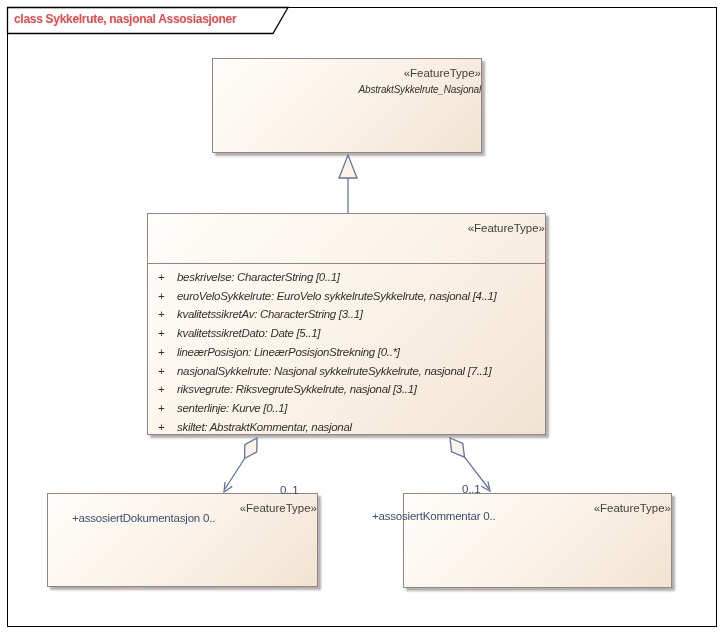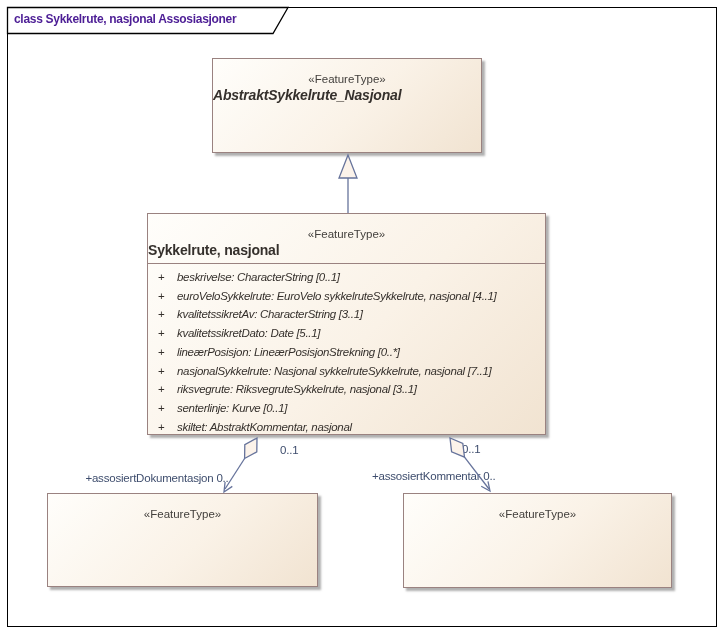--- a/index.html
+++ b/index.html
@@ -7,74 +7,73 @@
     width:726px;height:635px;position:relative;background:#ffffff;
     font-family:"Liberation Sans",sans-serif;overflow:hidden;
   }
   
   .frame{
     position:absolute;left:7px;top:7px;width:710px;height:620px;
     border:1px solid #000;box-sizing:border-box;background:#fff;
   }
   .tab-text{
     position:absolute;left:14px;top:12px;
-    font-size:12px;font-weight:bold;color:#4c1d95;
+    font-size:12px;font-weight:bold;color:#ef4444;
     letter-spacing:-0.3px;white-space:nowrap;z-index:5;
   }
   
   .uml-box{
     position:absolute;box-sizing:border-box;
     background:linear-gradient(135deg,#fffefb 0%,#faf2e7 55%,#f1e3d1 100%);
     border:1px solid #9a8280;
     box-shadow:3px 3px 2px rgba(150,150,150,0.75);
     z-index:2;
   }
   .box-parent{left:212px;top:58px;width:270px;height:95px;}
   .box-main{left:147px;top:213px;width:399px;height:222px;}
   .box-dok{left:47px;top:493px;width:271px;height:94px;}
   .box-kom{left:403px;top:493px;width:269px;height:95px;}
   .stereotype{
-    text-align:center;font-size:11.5px;color:#43403d;
-    padding-top:13px;line-height:15px;white-space:nowrap;
+    text-align:right;font-size:11.5px;color:#43403d;
+    padding-top:7px;line-height:15px;white-space:nowrap;
   }
   .class-name{
-    text-align:left;font-size:14px;font-weight:bold;color:#35302c;
+    text-align:right;font-size:10px;font-weight:normal;color:#35302c;
     line-height:17px;white-space:nowrap;letter-spacing:-0.2px;
   }
   .abstract .class-name{font-style:italic;}
   .main-header{height:50px;border-bottom:1px solid #9a8280;box-sizing:border-box;}
   .attr-list{padding-top:4px;}
   .attr-row{
     display:flex;line-height:18.7px;font-size:11.5px;color:#35302c;
     letter-spacing:-0.3px;white-space:nowrap;
   }
   .attr-row .vis{width:19px;padding-left:10px;flex:none;}
   .attr-row .atext{flex:1;overflow:hidden;font-style:italic;}
   
   .conn-label{
     position:absolute;font-size:11.5px;color:#3e4d6d;
-    letter-spacing:-0.2px;white-space:nowrap;z-index:3;
+    letter-spacing:-0.2px;white-space:nowrap;z-index:3;margin-top:40px;
   }
   svg.overlay{position:absolute;left:0;top:0;z-index:4;pointer-events:none;}
 </style>
 </head>
 <body>
 
 <div class="frame"></div>
 <div class="tab-text">class Sykkelrute, nasjonal Assosiasjoner</div>
 
 <div class="uml-box box-parent abstract">
   <div class="stereotype">«FeatureType»</div>
   <div class="class-name">AbstraktSykkelrute_Nasjonal</div>
 </div>
 
 <div class="uml-box box-main">
   <div class="main-header">
     <div class="stereotype">«FeatureType»</div>
-    <div class="class-name">Sykkelrute, nasjonal</div>
   </div>
   <div class="attr-list">
     <div class="attr-row">
       <span class="vis">+</span>
       <span class="atext">beskrivelse: CharacterString [0..1]</span>
     </div>
     <div class="attr-row">
       <span class="vis">+</span>
       <span class="atext">euroVeloSykkelrute: EuroVelo sykkelruteSykkelrute, nasjonal [4..1]</span>
     </div>
@@ -111,21 +110,21 @@
 
 <div class="uml-box box-dok abstract">
   <div class="stereotype">«FeatureType»</div>
 </div>
 
 <div class="uml-box box-kom abstract">
   <div class="stereotype">«FeatureType»</div>
 </div>
 
 <div class="conn-label" style="left:280px;top:444px;">0..1</div>
-<div class="conn-label" style="left:72px;top:472px;width:170px;text-align:center;">+assosiertDokumentasjon 0..</div>
+<div class="conn-label" style="left:72px;top:472px;width:170px;text-align:left;">+assosiertDokumentasjon 0..</div>
 <div class="conn-label" style="left:462px;top:443px;">0..1</div>
 <div class="conn-label" style="left:372px;top:470px;">+assosiertKommentar 0..</div>
 
 <svg class="overlay" width="726" height="635" viewBox="0 0 726 635">
 
   <polygon points="7.5,7.5 288,7.5 273,33.5 7.5,33.5" fill="#ffffff" stroke="#000000" stroke-width="1.3"></polygon>
 
   <g stroke="#66739b" stroke-width="1.3">
     <line x1="348" y1="213" x2="348" y2="178"></line>
     <polygon points="348,155 339,178 357,178" fill="#fcf3ea"></polygon>

